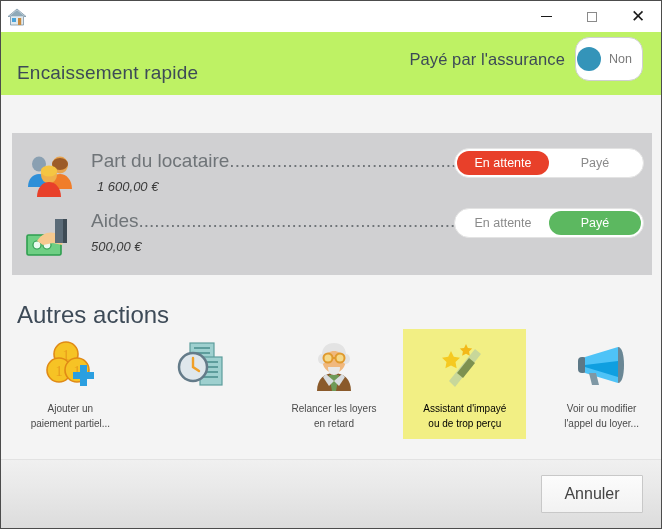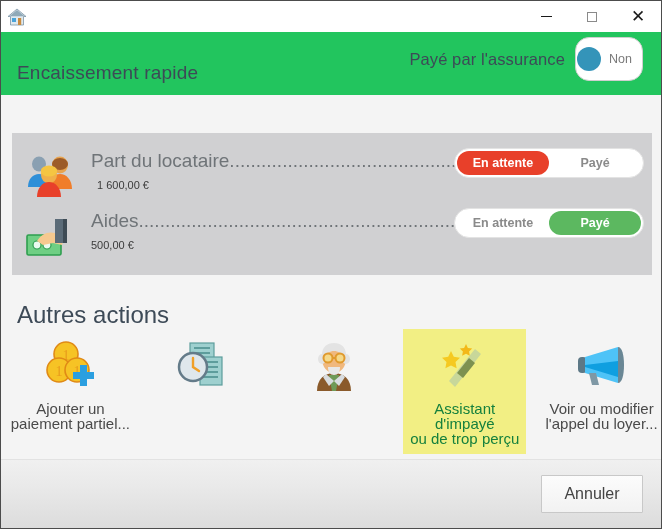--- a/index.html
+++ b/index.html
@@ -76,21 +76,21 @@
     font-family: "Liberation Sans", sans-serif;
     font-weight: 300;
   }
   
   .content {
     flex: 1 1 auto;
     background: #f4f4f4;
     position: relative;
   }
   .top-white {
-    background: #22c55e;
+    background: #bef264;
     height: 63px;
     position: relative;
   }
   .insurance-row {
     position: absolute;
     right: 18px;
     top: 5px;
     display: flex;
     align-items: center;
     gap: 10px;
@@ -168,38 +168,38 @@
     color: #6f7478;
     font-weight: 400;
     white-space: nowrap;
     overflow: hidden;
     width: 365px;
   }
   .row-amount {
     position: absolute;
     left: 85px;
     top: 28px;
-    font-size: 11px;
+    font-size: 13px;
     color: #3b3b3b;
+    font-style: italic;
   }
   .r2 .row-amount { left: 79px; }
   .pill {
     position: absolute;
     right: 8px;
     top: -3px;
     width: 190px;
     height: 30px;
     border-radius: 15px;
     background: #ffffff;
     border: 1px solid #e3e3e3;
     box-sizing: border-box;
     display: flex;
     align-items: center;
     padding: 2px;
-    font-weight: bold;
   }
   .pill .seg {
     flex: 1;
     height: 100%;
     border-radius: 13px;
     display: flex;
     align-items: center;
     justify-content: center;
     font-size: 12.5px;
     color: #8a8a8a;
@@ -245,26 +245,26 @@
   .action .act-icon {
     width: 60px;
     height: 56px;
     display: flex;
     align-items: center;
     justify-content: center;
   }
   .action .act-label {
     margin-top: 8px;
     text-align: center;
-    font-size: 15px;
+    font-size: 10px;
     line-height: 15px;
     color: #4a4a4a;
     white-space: pre-line;
   }
-  .action.highlight .act-label { color: #15803d; }
+  .action.highlight .act-label { color: #000000; }
   .a1 { margin-left: 8px; }
   .a2 { margin-left: 10px; }
   .a3 { margin-left: 8px; }
   .a4 { margin-left: 8px; }
   .a5 { margin-left: 14px; }
   
   .footer {
     flex: 0 0 69px;
     background: linear-gradient(to bottom, #f0f0f0 0%, #e9e9e9 40%, #dcdcdc 100%);
     border-top: 1px solid #e2e2e2;
@@ -420,20 +420,22 @@
             <ellipse cx="18" cy="22" rx="4" ry="5" fill="#e3e3e3"></ellipse>
             <ellipse cx="42" cy="22" rx="4" ry="5" fill="#e3e3e3"></ellipse>
             <path d="M24 30c0 5 2 8 6 8s6-3 6-8z" fill="#e8e8e8"></path>
             <g fill="none" stroke="#e09a2e" stroke-width="2">
               <circle cx="24" cy="21" r="4.5" fill="#f5d98a"></circle>
               <circle cx="36" cy="21" r="4.5" fill="#f5d98a"></circle>
               <path d="M28.5 21h3"></path>
             </g>
           </svg>
         </div>
+        <div class="act-label">Relancer les loyers
+en retard</div>
       </div>
 
       <div class="action a4 highlight">
         <div class="act-icon">
           <svg viewBox="0 0 60 56" width="60" height="56">
             <path d="M14 44L40 12l6 5L20 50z" fill="#c8d79a"></path>
             <path d="M22 36l12-15 6 5-12 15z" fill="#7d9150"></path>
             <path d="M16 14l2.8 5.8 6.2.9-4.5 4.4 1.1 6.2L16 28.4l-5.6 2.9 1.1-6.2L7 20.7l6.2-.9z" fill="#f5c921"></path>
             <path d="M31 7l1.9 3.9 4.3.6-3.1 3 .7 4.3-3.8-2-3.9 2 .8-4.3-3.1-3 4.3-.6z" fill="#f3b818"></path>
           </svg>

